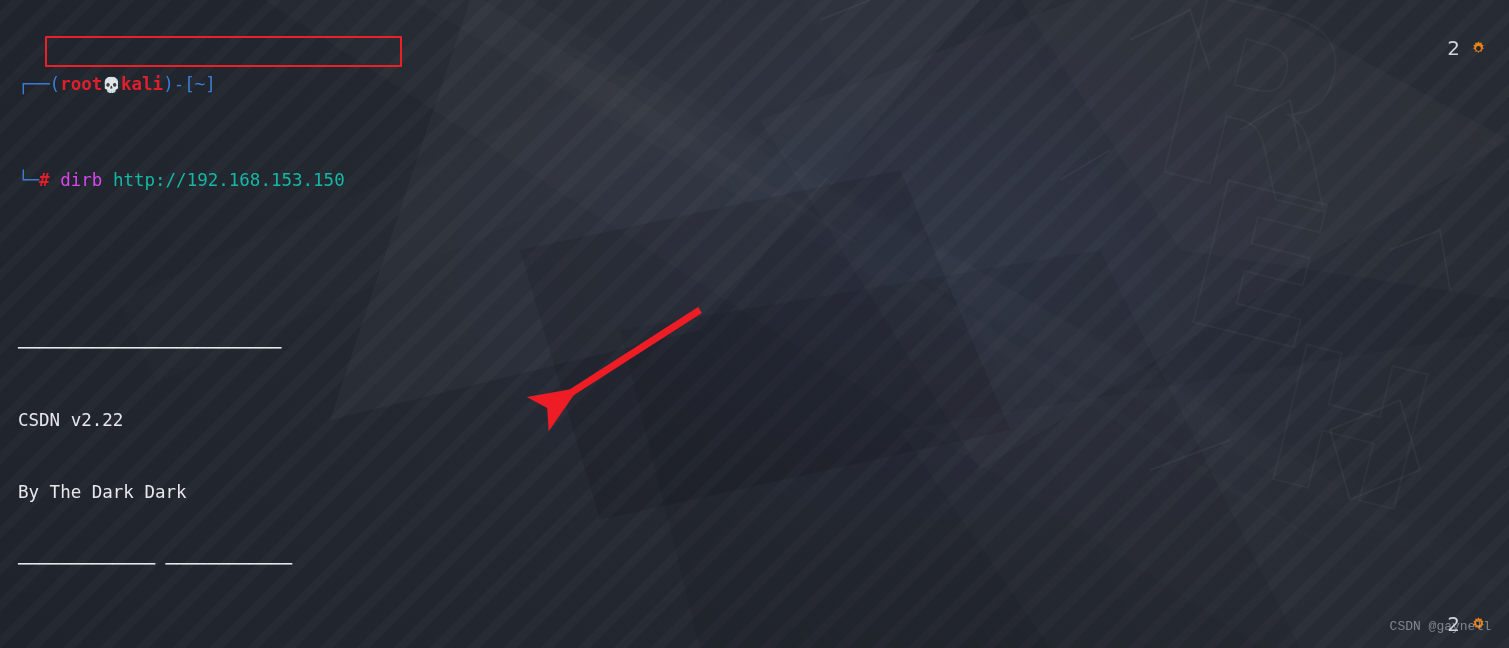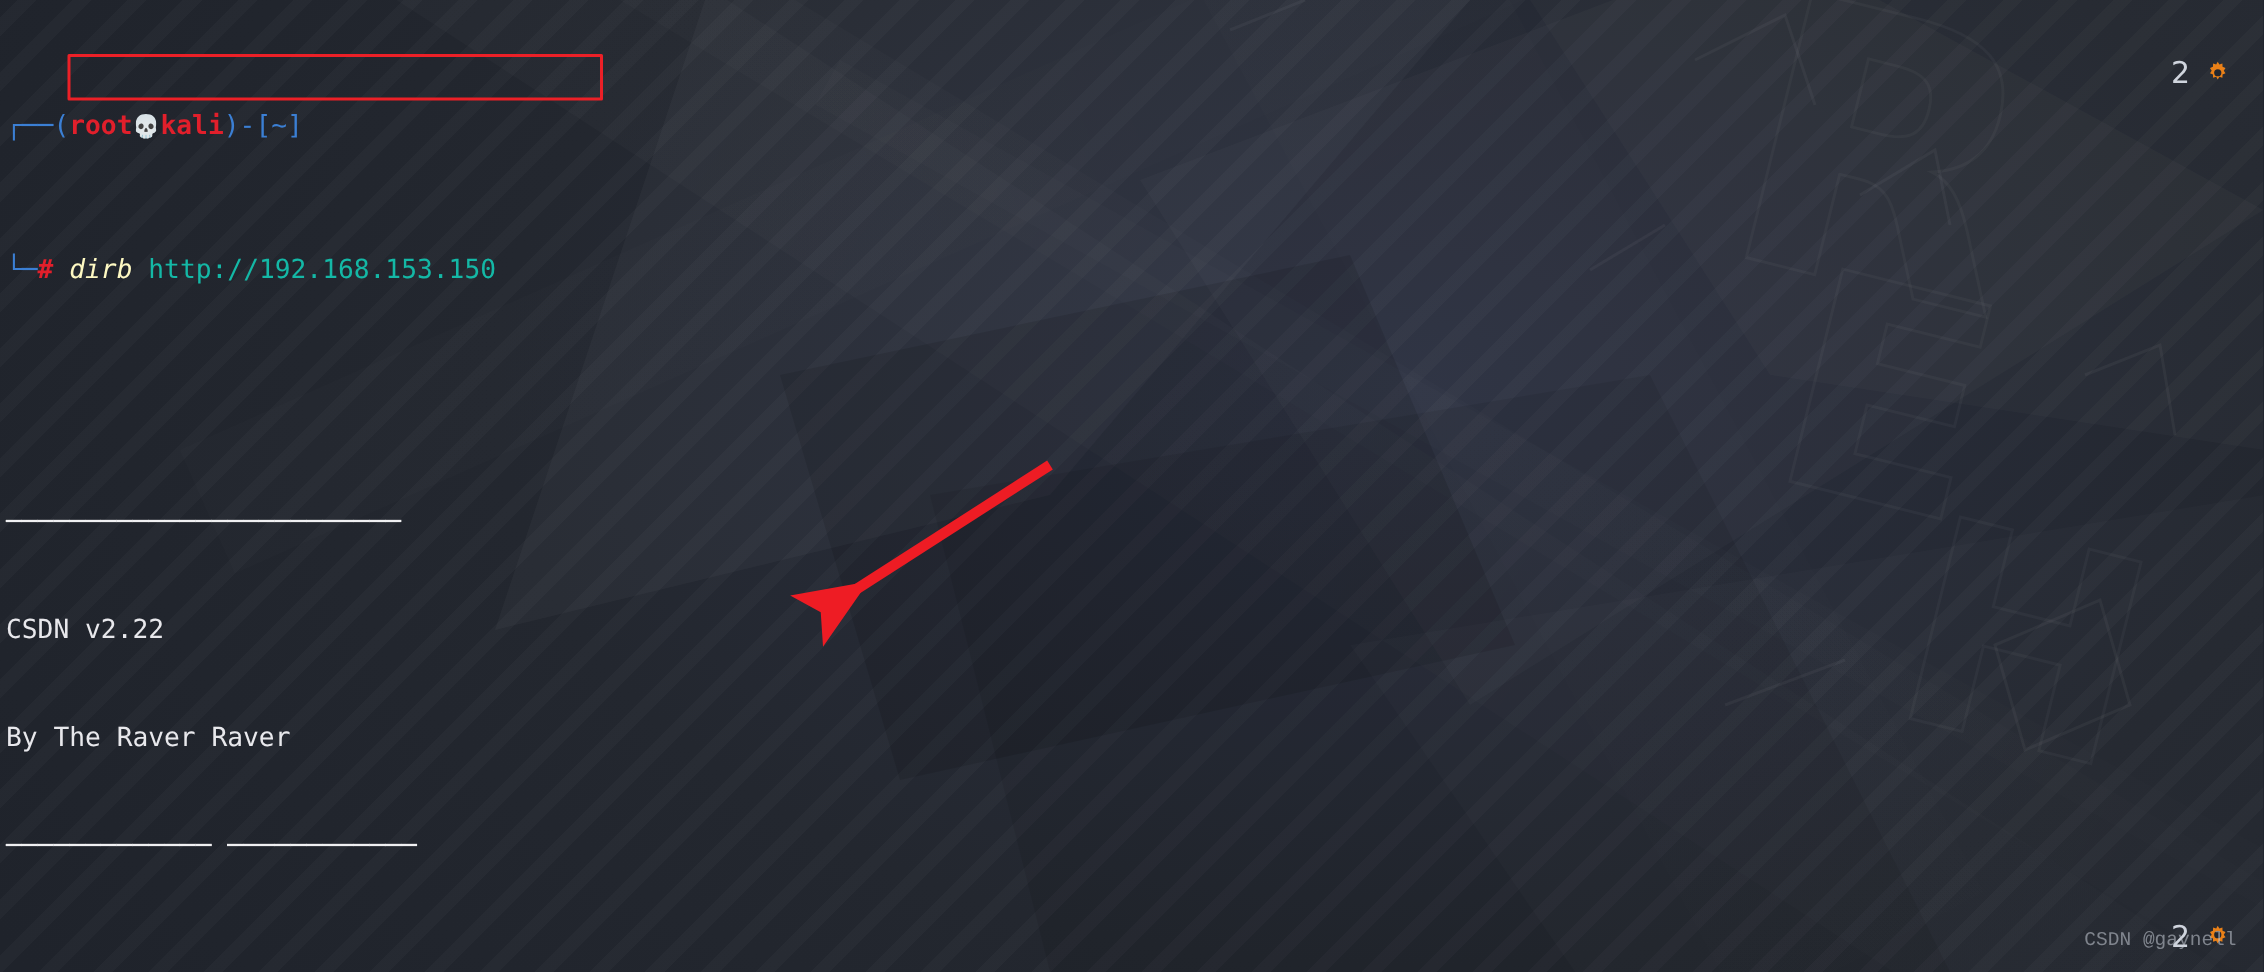--- a/index.html
+++ b/index.html
@@ -53,25 +53,25 @@
   #term {
     position: absolute;
     left: 0; top: 0;
     width: 100%; height: 100%;
     font-size: 17.5px;
     line-height: 24px;
     color: #e8e8ec;
     white-space: pre;
     letter-spacing: 0px;
   }
-  .line { height: 24px; padding-left: 4px; }
+  .line { height: 24px; padding-left: 18px; }
   .blank { height: 24px; }
   .c-blue   { color: #3b7fd4; }
   .c-red    { color: #e11f2b; font-weight: bold; }
-  .c-teal   { color: #fef9c3; font-style: italic; }
+  .c-teal   { color: #d946ef; }
   .c-white  { color: #14b8a6; }
   .c-sep    { color: #f0f0f2; }
   .skull    { font-family: "DejaVu Sans", sans-serif; font-size: 15px; }
   
   .redbox {
     position: absolute;
     border: 2.5px solid #ec2027;
     border-radius: 1px;
     pointer-events: none;
   }
@@ -133,21 +133,21 @@
 
   <div id="term">
 
     <div class="line"><span class="c-blue">┌──</span><span class="c-blue">(</span><span class="c-red">root</span><span class="skull">💀</span><span class="c-red">kali</span><span class="c-blue">)</span><span class="c-blue">-</span><span class="c-blue">[</span><span class="c-blue">~</span><span class="c-blue">]</span></div>
 
     <div class="line"><span class="c-blue">└─</span><span class="c-red">#</span><span> </span><span class="c-teal">dirb</span><span> </span><span class="c-white">http://192.168.153.150</span></div>
 
     <div class="blank"></div>
     <div class="line c-sep">─────────────────────────</div>
     <div class="line">CSDN v2.22</div>
-    <div class="line">By The Raver Raver</div>
+    <div class="line">By The Dark Dark</div>
     <div class="line"><span class="c-sep">─────────────</span><span> </span><span class="c-sep">────────────</span></div>
     <div class="blank"></div>
     
     
     
     
     
     
     
     

